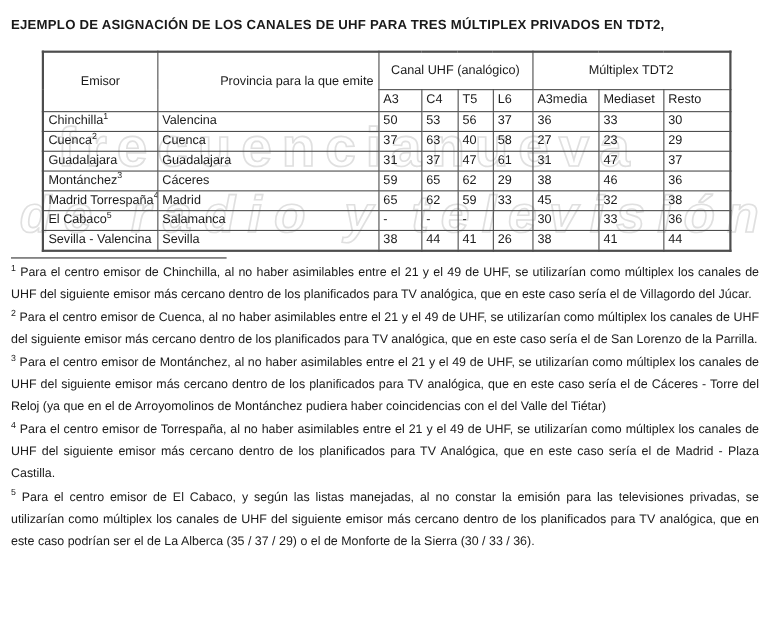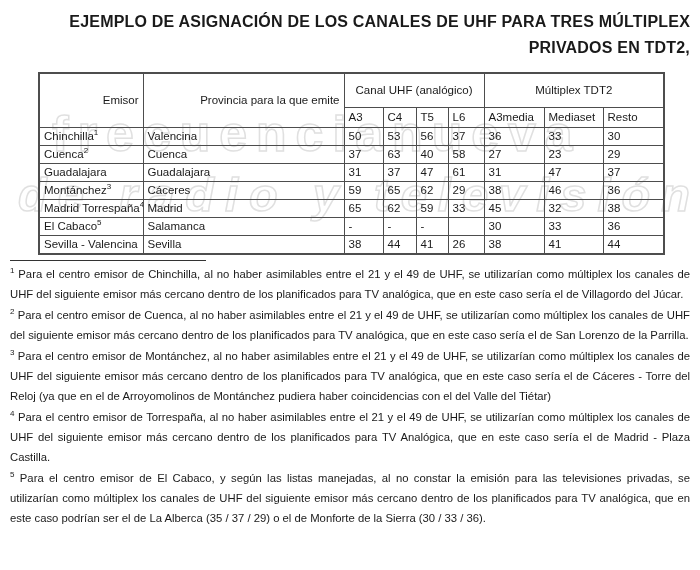--- a/index.html
+++ b/index.html
@@ -22,21 +22,21 @@
     color:transparent;-webkit-text-stroke:1.5px var(--wm);
     pointer-events:none;user-select:none;
   }
   .wm-1{top:96px;left:52px;font-size:50px;letter-spacing:9px;}
   .wm-2{top:158px;left:18px;font-size:47px;font-style:italic;letter-spacing:11px;}
 
   .content{position:relative;z-index:1;}
 
   
   .title{
-    margin:9px 0 0 0;text-align:right;font-weight:bold;font-size:16px;
+    margin:9px 0 0 0;text-align:left;font-weight:bold;font-size:12px;
     line-height:26px;letter-spacing:0.2px;
   }
 
   
   .tbl-wrap{margin:11px 0 0 28px;}
   table{
     border-collapse:collapse;table-layout:fixed;width:625px;
     border:2px solid var(--border);background:transparent;
   }
   td{
@@ -83,21 +83,21 @@
           <col style="width:39px">
             <col style="width:33px">
             <col style="width:32px">
             <col style="width:36px">
           <col style="width:60px">
             <col style="width:59px">
             <col style="width:61px">
         </colgroup>
         <thead>
           <tr class="group-row">
-            <td rowspan="2" style="text-align:right">Emisor</td>
+            <td rowspan="2" style="text-align:center">Emisor</td>
             <td rowspan="2" style="text-align:right">Provincia para la que emite</td>
             <td colspan="4">Canal UHF (analógico)</td>
             <td colspan="3">Múltiplex TDT2</td>
           </tr>
           <tr class="sub-row">
             <td>A3</td>
             <td>C4</td>
             <td>T5</td>
             <td>L6</td>
             <td>A3media</td>

